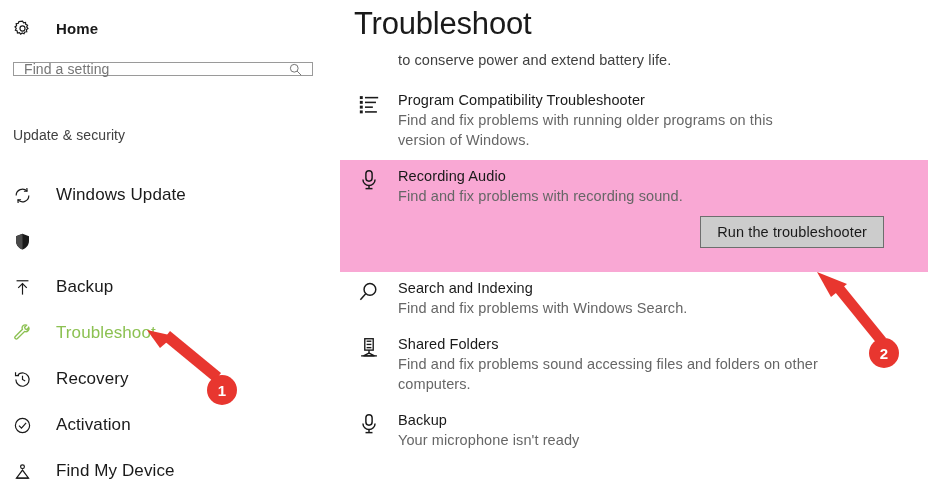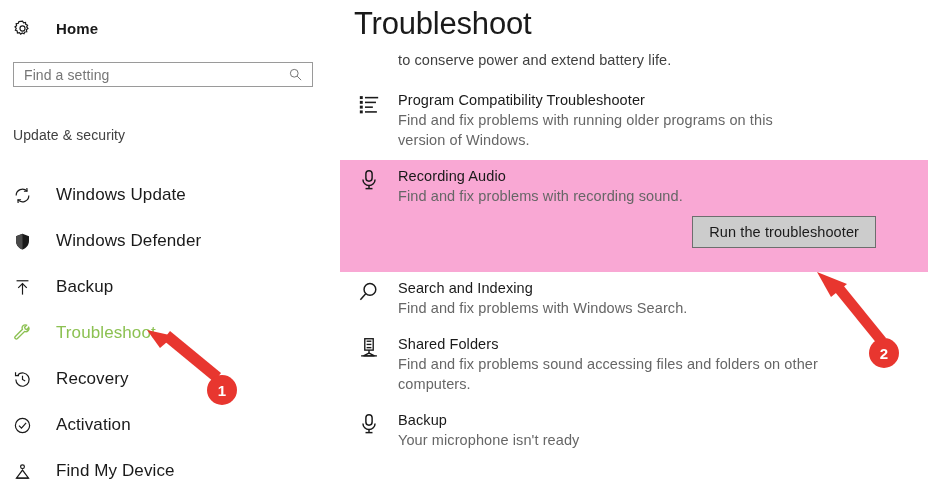--- a/index.html
+++ b/index.html
@@ -37,21 +37,21 @@
   }
   .home-label {
     font-size: 15px;
     color: #1a1a1a;
     letter-spacing: .1px;
   }
 
   .search-box {
     position: absolute;
     left: 13px; top: 62px;
-    width: 300px; height: 25px;
+    width: 300px; height: 14px;
     border: 1px solid #9a9a9a;
     background: #fff;
     box-sizing: border-box;
     display: flex;
     align-items: center;
   }
   .search-placeholder {
     font-size: 14px;
     color: #767676;
     padding-left: 10px;
@@ -138,21 +138,21 @@
   }
   .ts-item.highlight { background: #f9a8d4; justify-content: space-between; }
   .ts-ico {
     flex: 0 0 34px;
     padding-top: 9px;
     display: flex;
     justify-content: center;
   }
   .ts-body {
     flex: 1;
-    padding: 6px 12px 10px 12px;
+    padding: 6px 4px 10px 12px;
     box-sizing: border-box;
   }
   .ts-title {
     font-size: 14.5px;
     color: #1a1a1a;
     line-height: 20px;
     letter-spacing: .1px;
   }
   .ts-desc {
     font-size: 14.5px;
@@ -240,21 +240,20 @@
       <span class="nav-label">Windows Update</span>
     </div>
 
     <div class="nav-item">
       <span class="nav-ico">
         <svg width="19" height="19" viewBox="0 0 24 24">
           <path d="M12 2.2l8.2 3.2v6c0 5-3.5 9.4-8.2 10.6C7.3 20.8 3.8 16.4 3.8 11.4v-6z" fill="#1a1a1a"></path>
           <path d="M12 2.2v19.8C7.3 20.8 3.8 16.4 3.8 11.4v-6z" fill="#4a4a4a"></path>
         </svg>
       </span>
-      <span class="nav-label">Windows Defender</span>
     </div>
 
     <div class="nav-item">
       <span class="nav-ico">
         <svg width="19" height="19" viewBox="0 0 24 24" fill="none" stroke="#1a1a1a" stroke-width="1.5">
           <line x1="4.5" y1="3.5" x2="19.5" y2="3.5"></line>
           <line x1="12" y1="7" x2="12" y2="21"></line>
           <polyline points="6.6,12.4 12,7 17.4,12.4"></polyline>
         </svg>
       </span>

